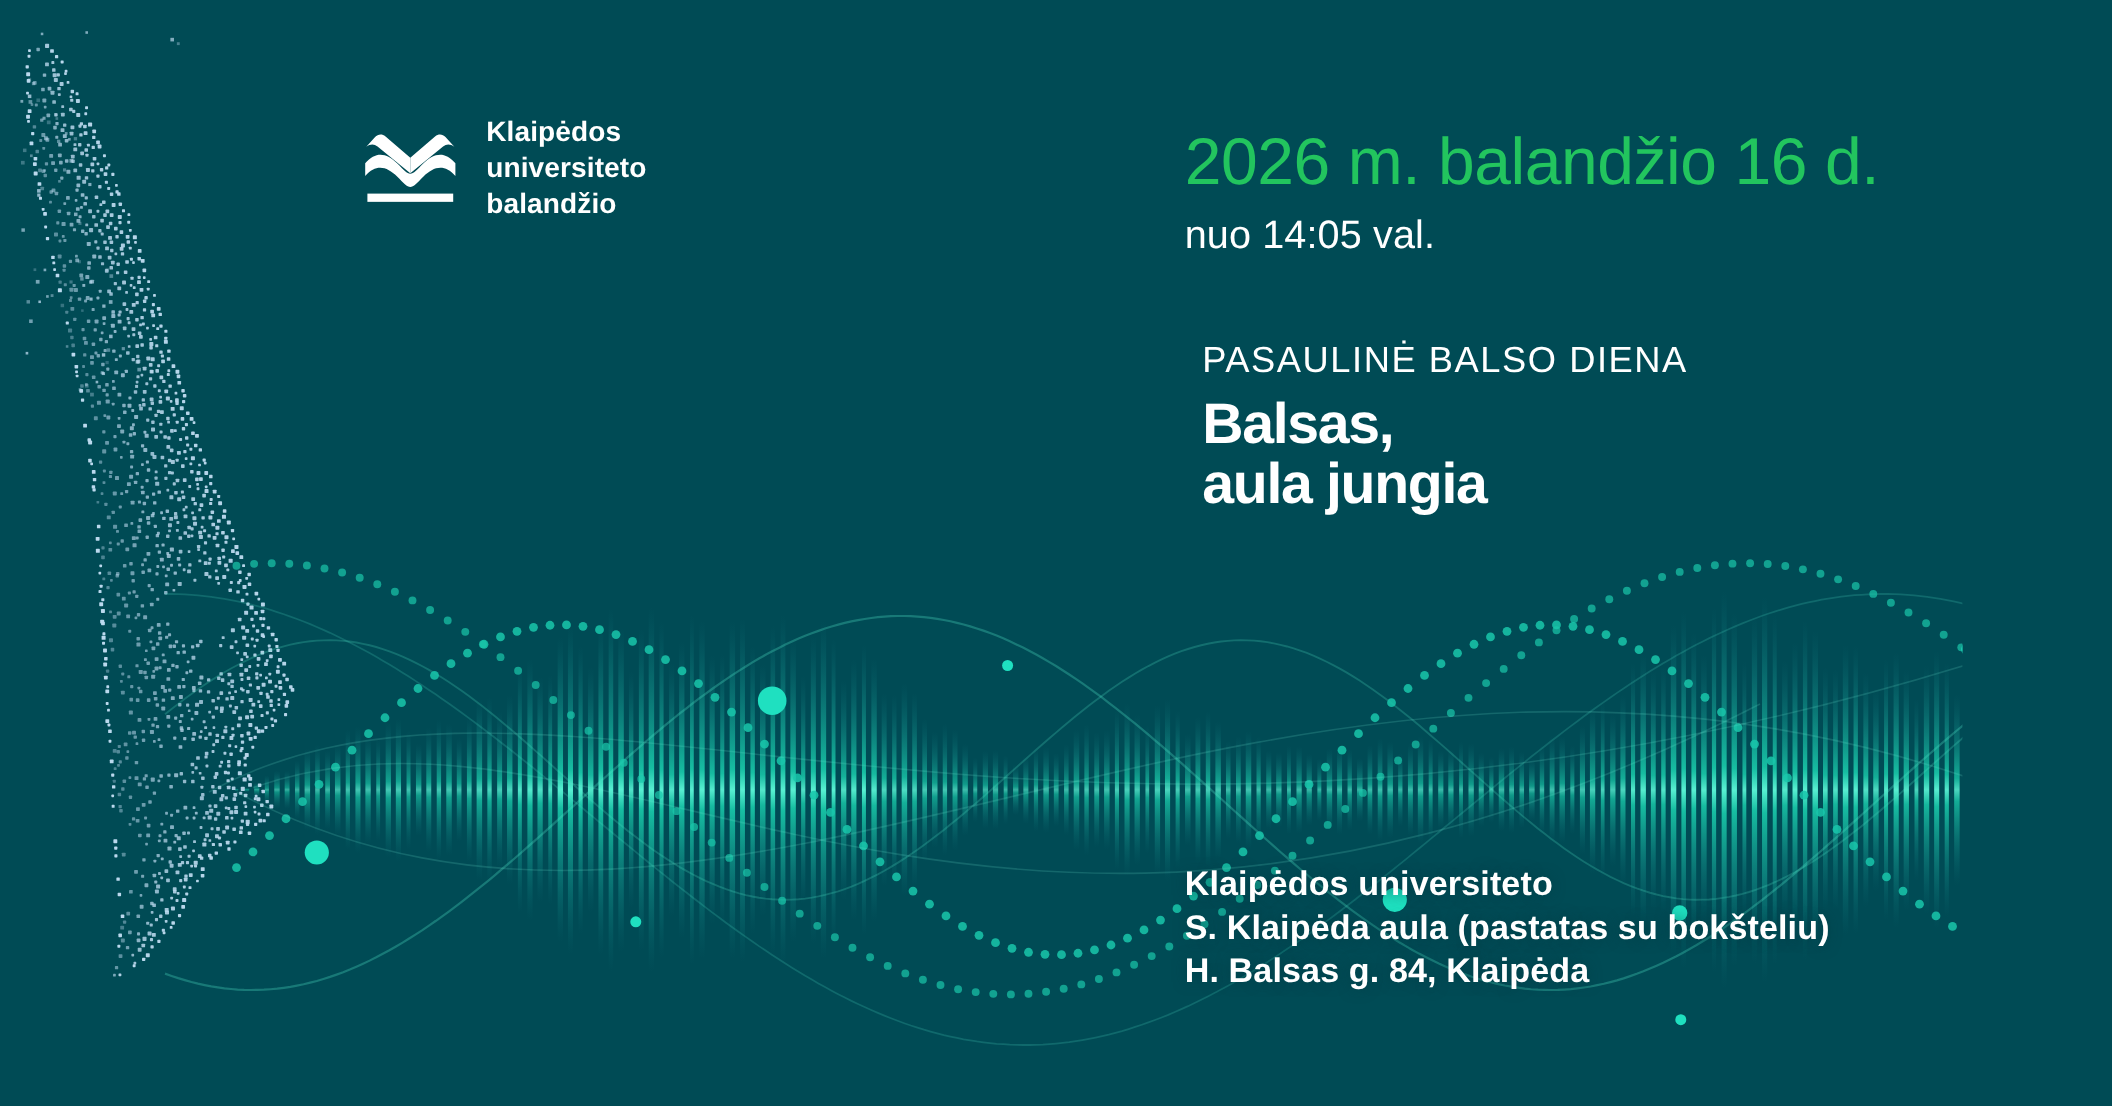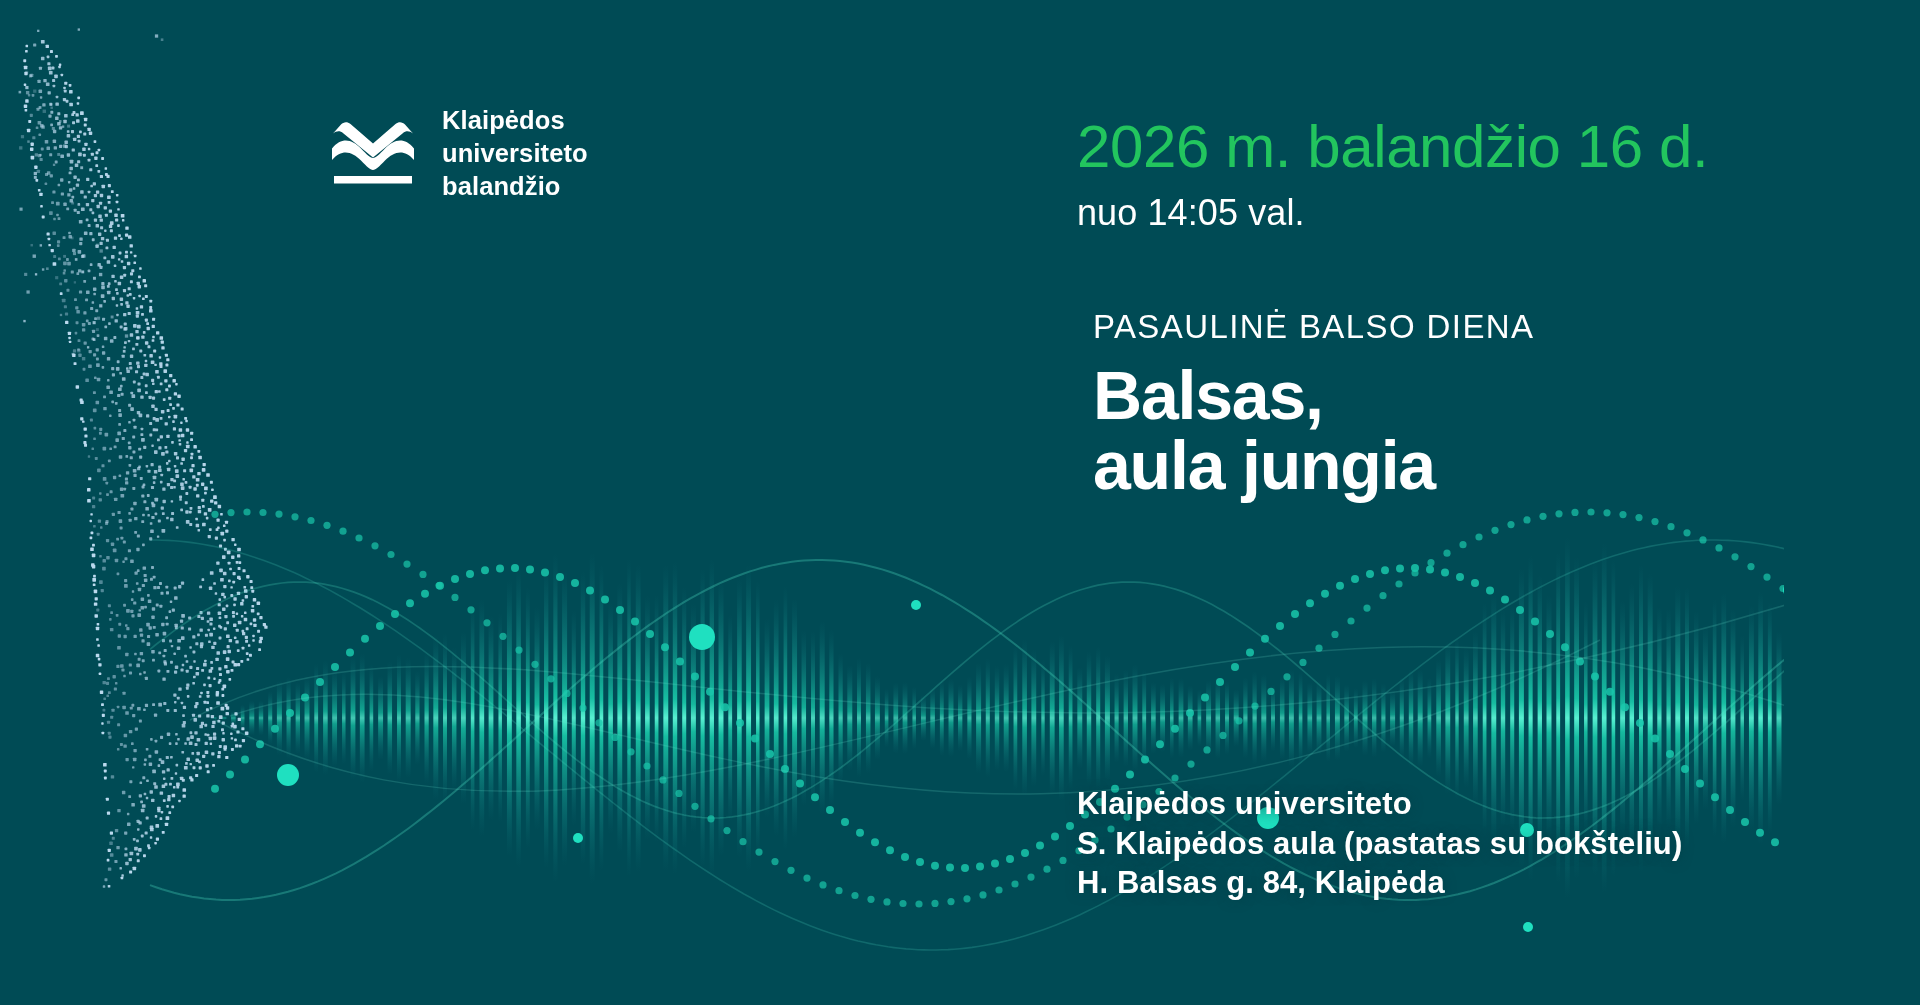--- a/index.html
+++ b/index.html
@@ -47,21 +47,21 @@
     font-size:36px; font-weight:400; letter-spacing:0.1px;
     line-height:1.2; margin-top:11px; color:#ffffff; white-space:nowrap;
   }
 
   #title-block { position:absolute; top:297px; left:16px;margin-top:12px; }
   #eyebrow {
     font-size:33px; font-weight:400; letter-spacing:1.4px;
     line-height:1.1; color:#ffffff; white-space:nowrap;
   }
   #headline {
-    font-size:68px; font-weight:700; letter-spacing:-1.2px;
+    font-size:52px; font-weight:700; letter-spacing:-1.2px;
     line-height:1.03; margin-top:15px; color:#ffffff; white-space:nowrap;
   }
   #headline span { display:block; }
 
   #venue-block {
     position:absolute; top:784px; left:0;
     font-size:31px; font-weight:700; line-height:1.28;
     letter-spacing:0.1px; color:#ffffff; white-space:nowrap;
     text-shadow:0 0 12px rgba(0,60,68,.65);
   }
@@ -1949,18 +1949,18 @@
     <div id="title-block">
       <div id="eyebrow">PASAULINĖ BALSO DIENA</div>
       <div id="headline">
         <span>Balsas,</span>
         <span>aula jungia</span>
       </div>
     </div>
 
     <div id="venue-block">
       <span>Klaipėdos universiteto</span>
-      <span>S. Klaipėdos aula (pastatas su bokšteliu)</span>
+      <span>S. Klaipėda aula (pastatas su bokšteliu)</span>
       <span>H. Balsas g. 84, Klaipėda</span>
     </div>
 
   </div>
 </div>
 
 </body></html>

